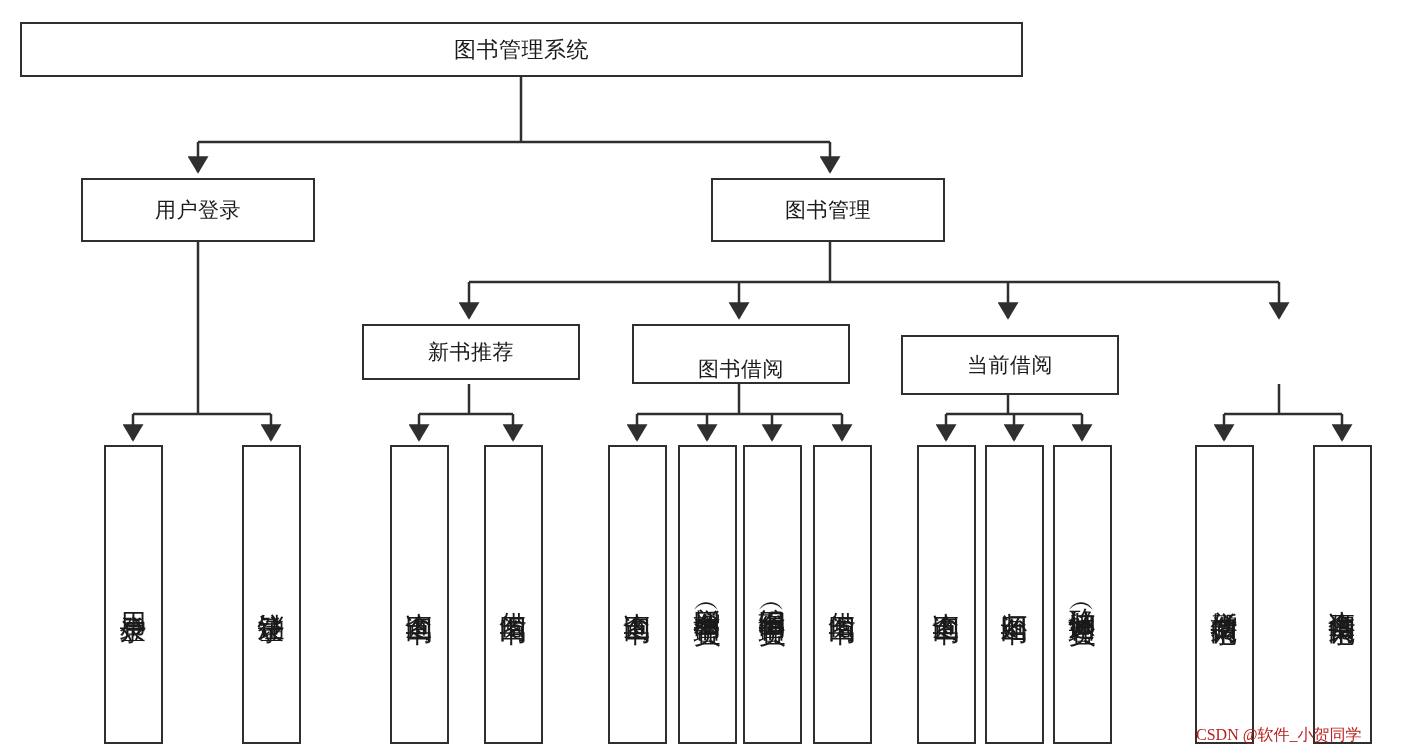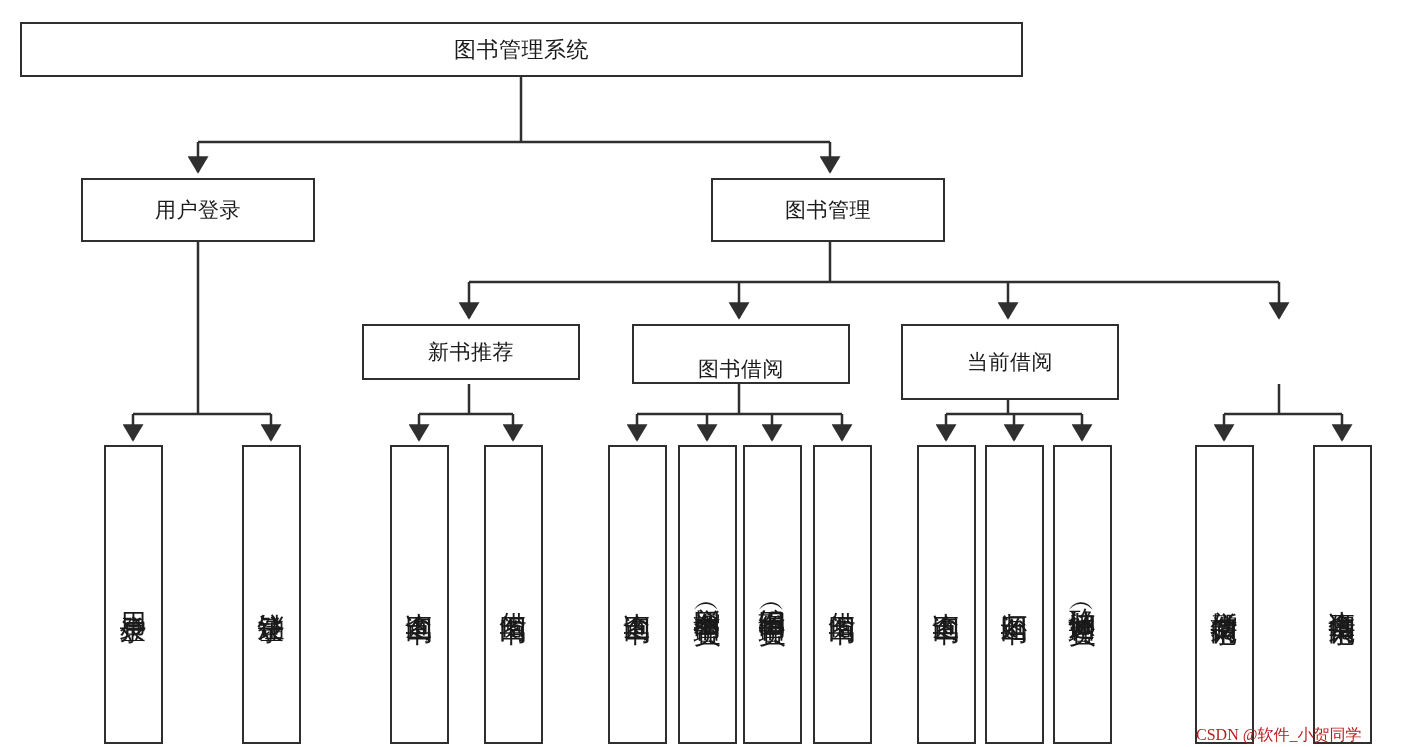--- a/index.html
+++ b/index.html
@@ -138,21 +138,21 @@
   <div class="node horiz" style="left:711px; top:169px; width:234px; height:64px;">
     <span class="label">图书管理</span>
   </div>
 
   <div class="node horiz" style="left:362px; top:315px; width:218px; height:56px;">
     <span class="label">新书推荐</span>
   </div>
   <div class="node horiz" style="left:632px; top:315px; width:218px; height:60px;align-items:flex-end;">
     <span class="label">图书借阅</span>
   </div>
-  <div class="node horiz" style="left:901px; top:315px; width:218px; height:76px;">
+  <div class="node horiz" style="left:901px; top:326px; width:218px; height:60px;">
     <span class="label">当前借阅</span>
   </div>
 
   <div class="node vert" style="left:104px; top:436px; width:59px; height:299px;">
     <span class="label">用户登录</span>
   </div>
   <div class="node vert" style="left:242px; top:436px; width:59px; height:299px;">
     <span class="label">注销登录</span>
   </div>
 

